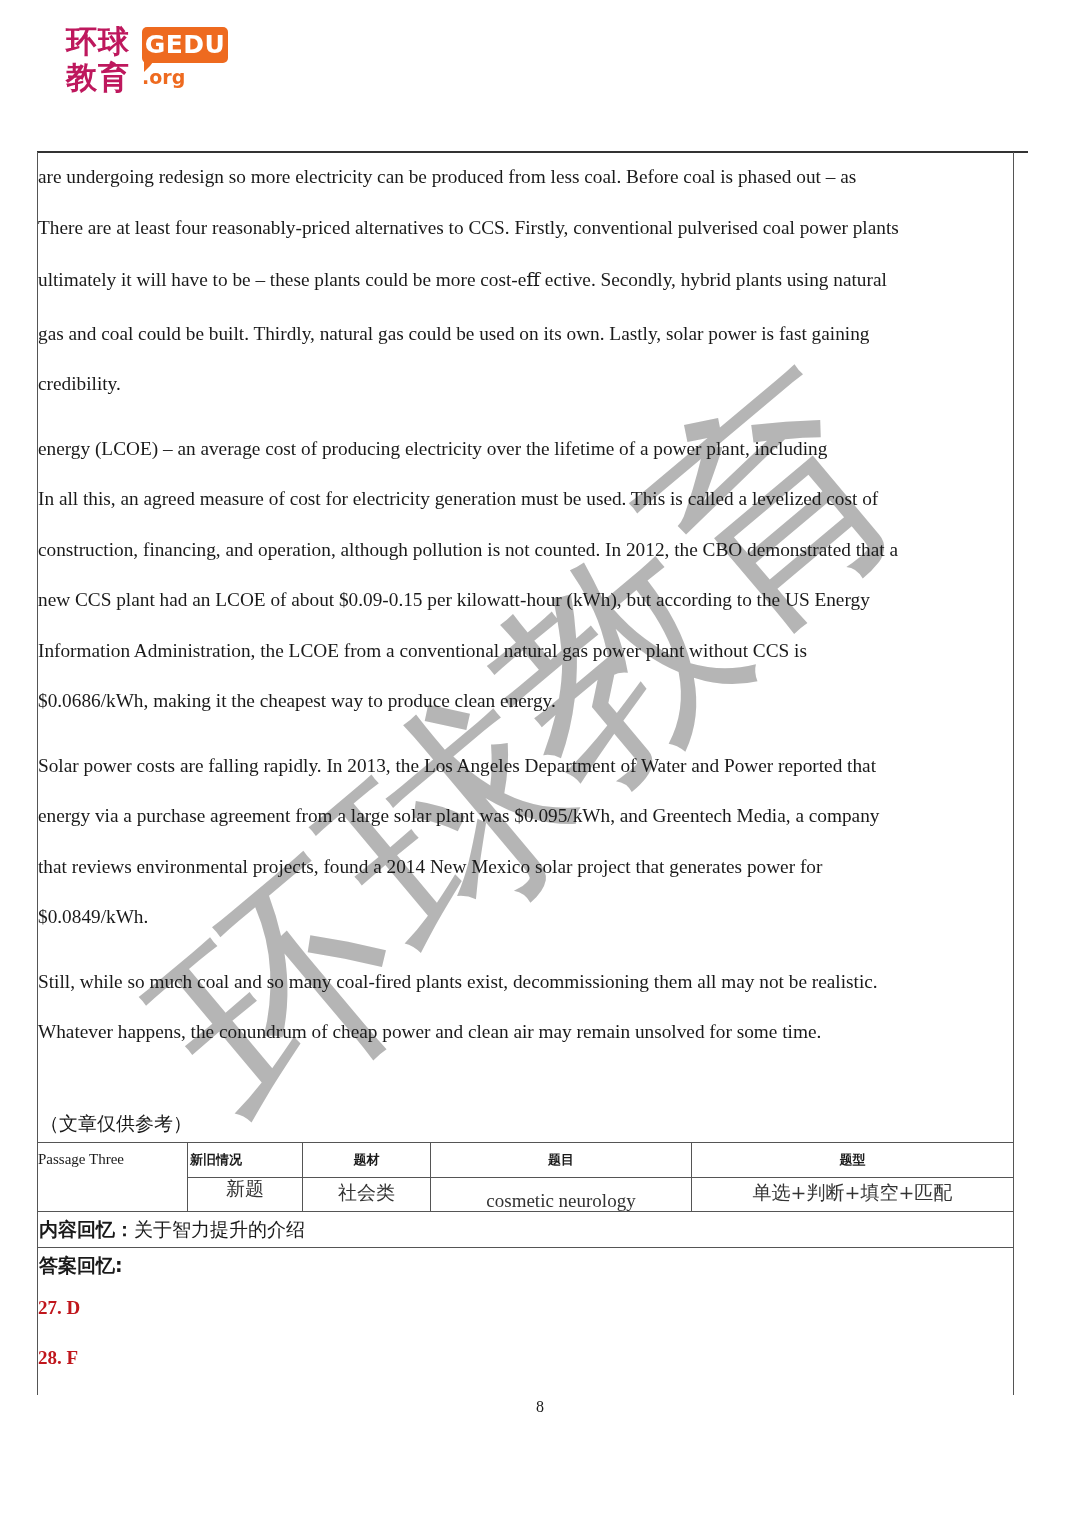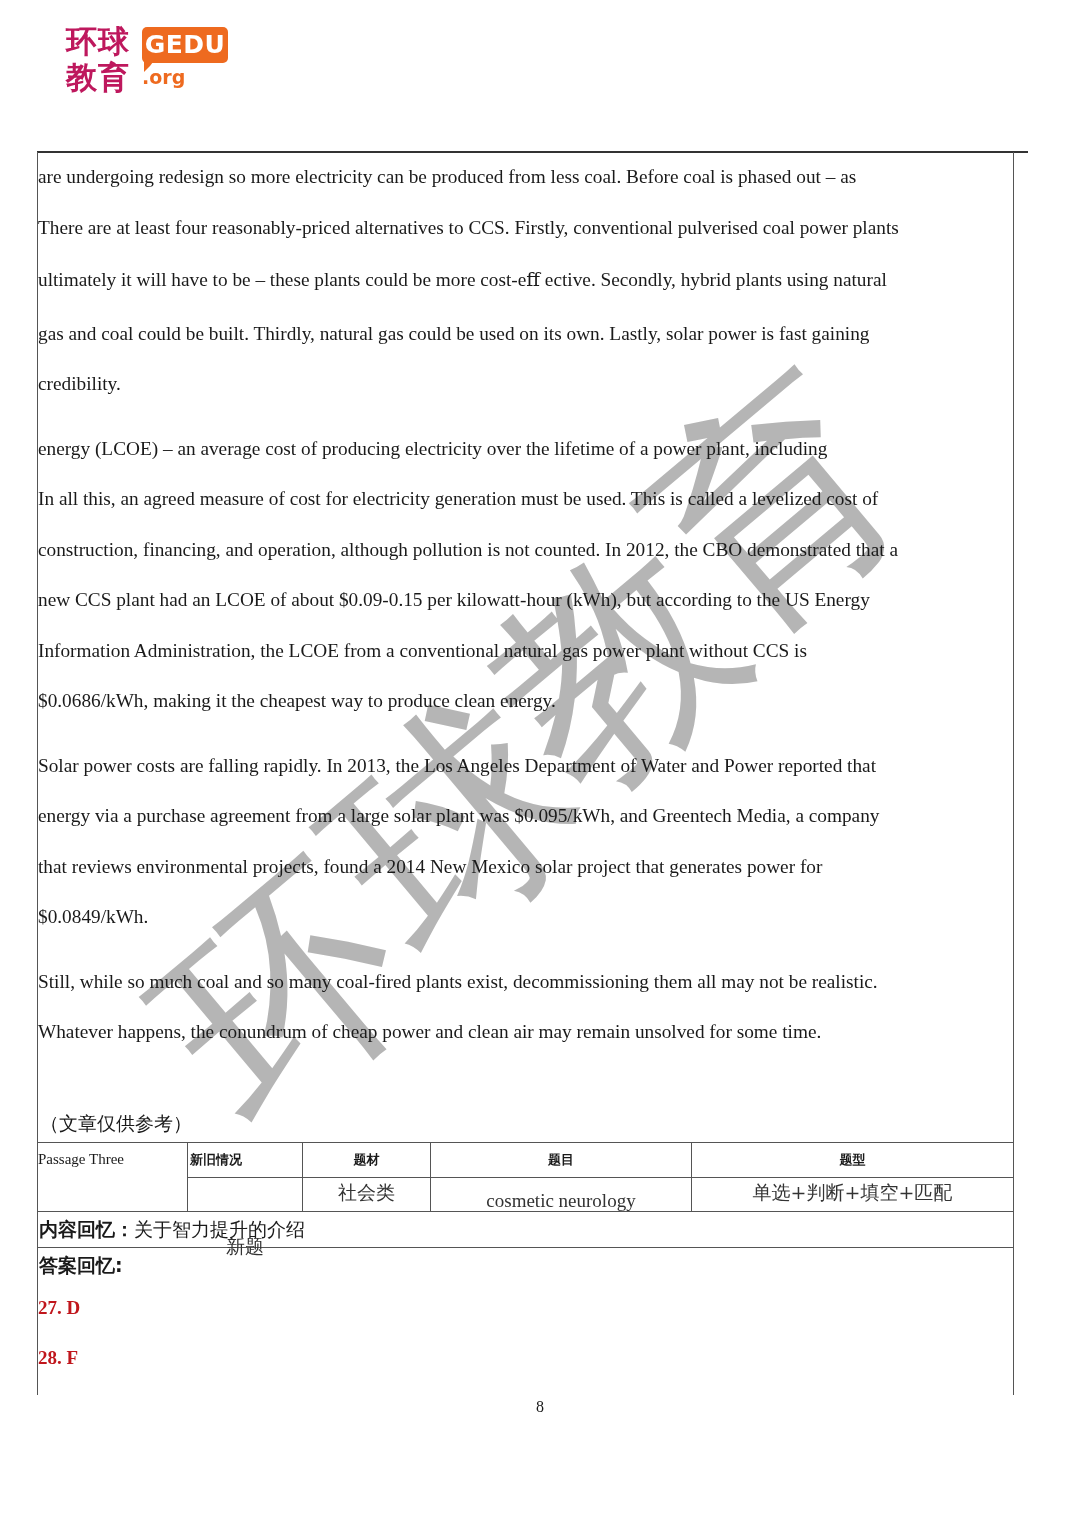--- a/index.html
+++ b/index.html
@@ -104,21 +104,21 @@
 <div class="vline" style="left:430px; top:1142px; height:69px;"></div>
 <div class="vline" style="left:691px; top:1142px; height:69px;"></div>
 
 <div class="passage-label">Passage Three</div>
 
 <div class="cell hdr" style="left:188px; top:1143px; width:114px; height:34px; justify-content:flex-start; padding-left:2px;">新旧情况</div>
 <div class="cell hdr" style="left:303px; top:1143px; width:127px; height:34px;">题材</div>
 <div class="cell hdr" style="left:431px; top:1143px; width:260px; height:34px;">题目</div>
 <div class="cell hdr" style="left:692px; top:1143px; width:321px; height:34px;">题型</div>
 
-<div class="cell cn" style="left:188px; top:1230px; width:114px; height:33px;">新题</div>
+<div class="cell cn" style="left:188px; top:1172px; width:114px; height:33px;">新题</div>
 <div class="cell cn" style="left:303px; top:1176px; width:127px; height:33px;">社会类</div>
 <div class="cell" style="left:431px; top:1179px; width:260px; height:44px; color:#333;">cosmetic neurology</div>
 <div class="cell cn" style="left:692px; top:1176px; width:321px; height:33px;">单选+判断+填空+匹配</div>
 
 <div class="recall" style="top:1212px;">
   <b>内容回忆：</b><span>关于智力提升的介绍</span>
 </div>
 
 <div class="recall" style="top:1248px;text-align:center;">
   <b>答案回忆:</b>

